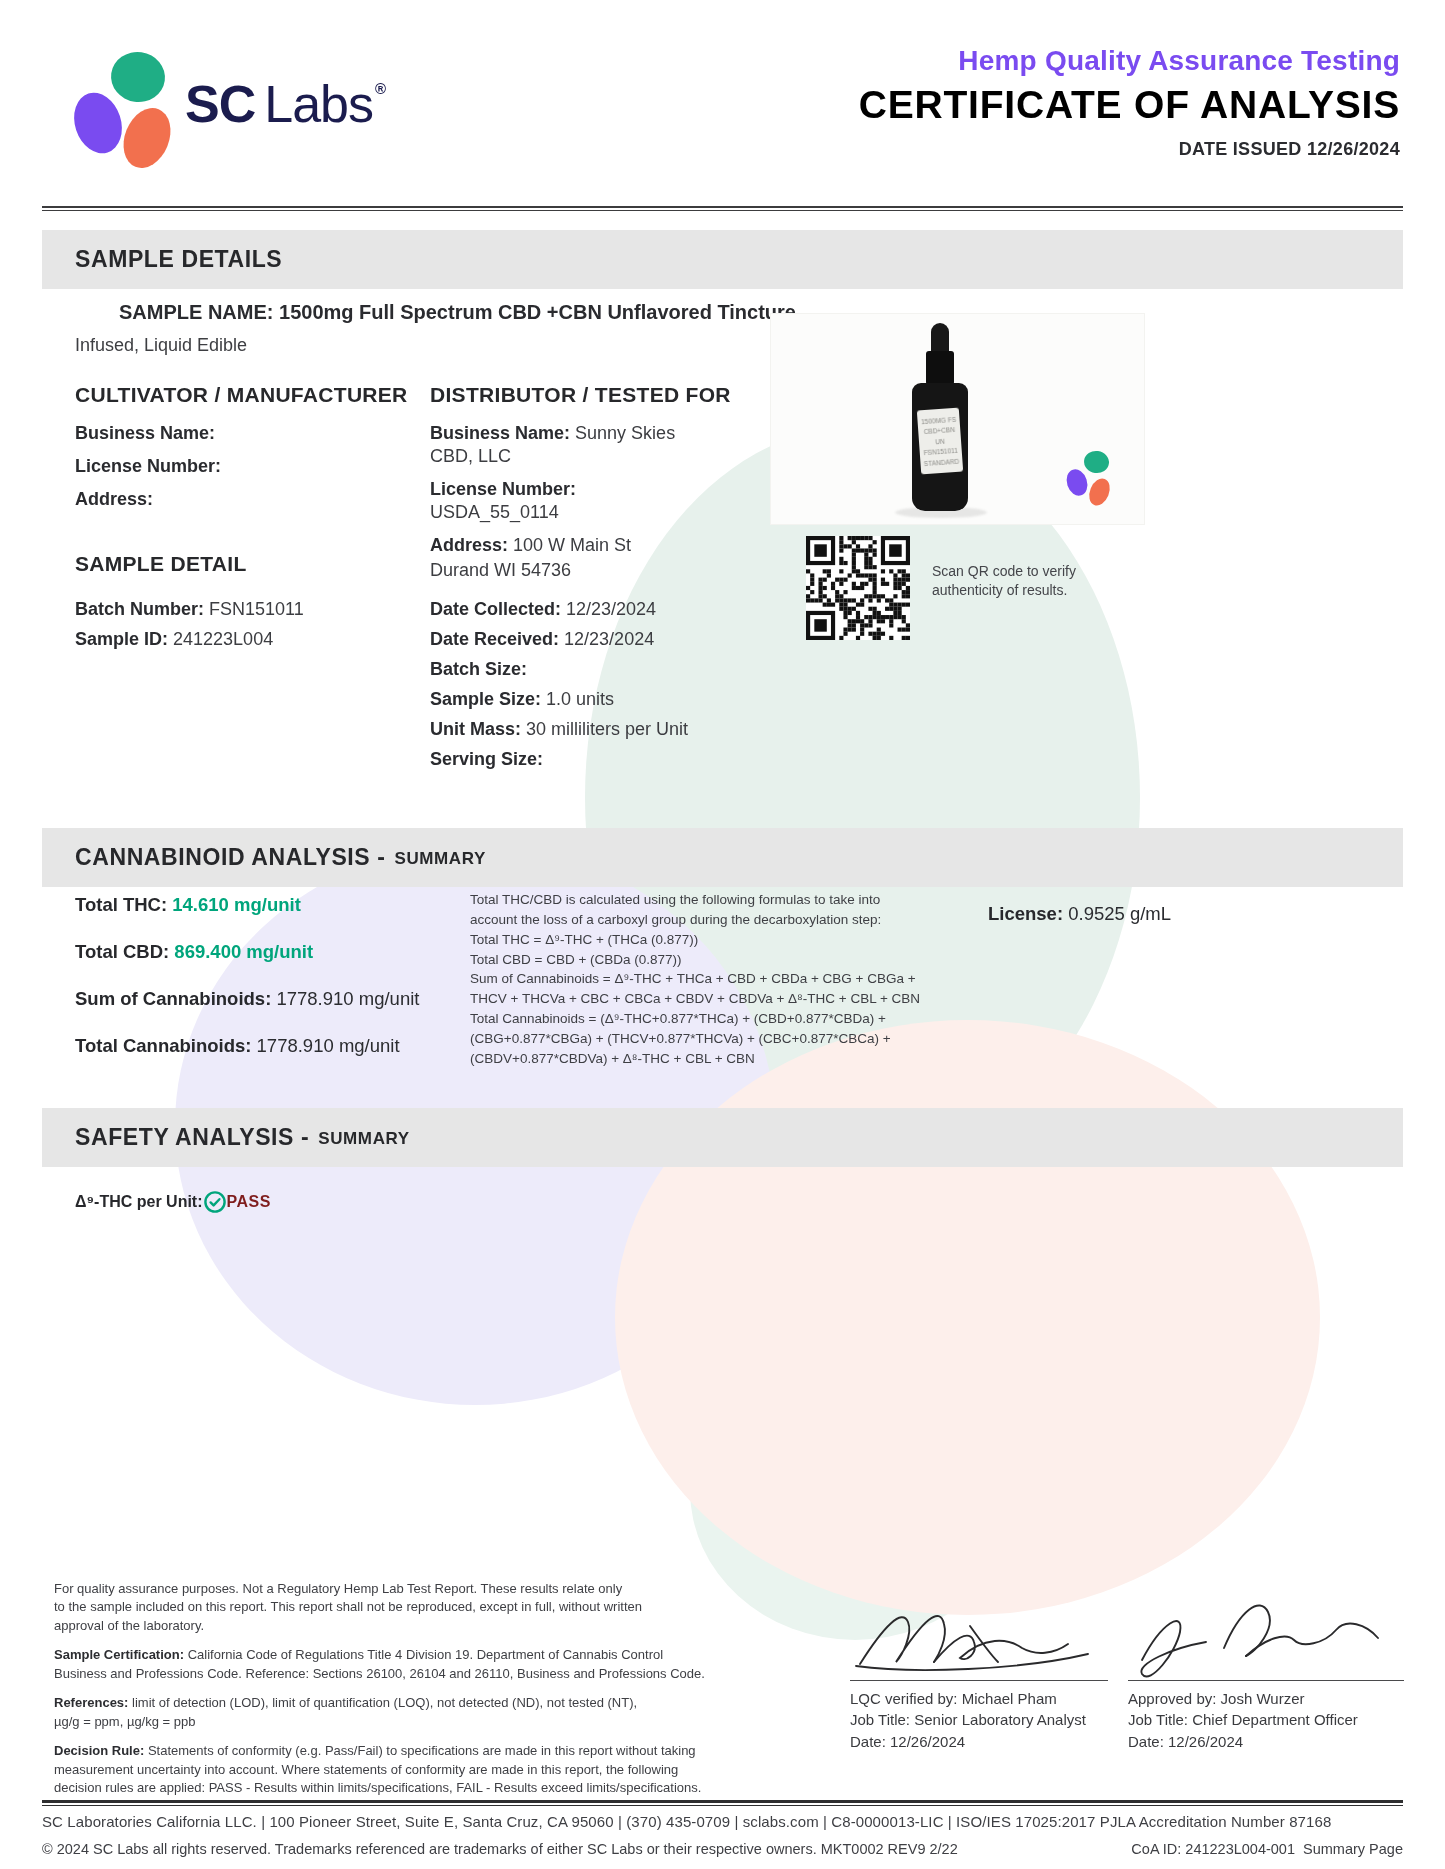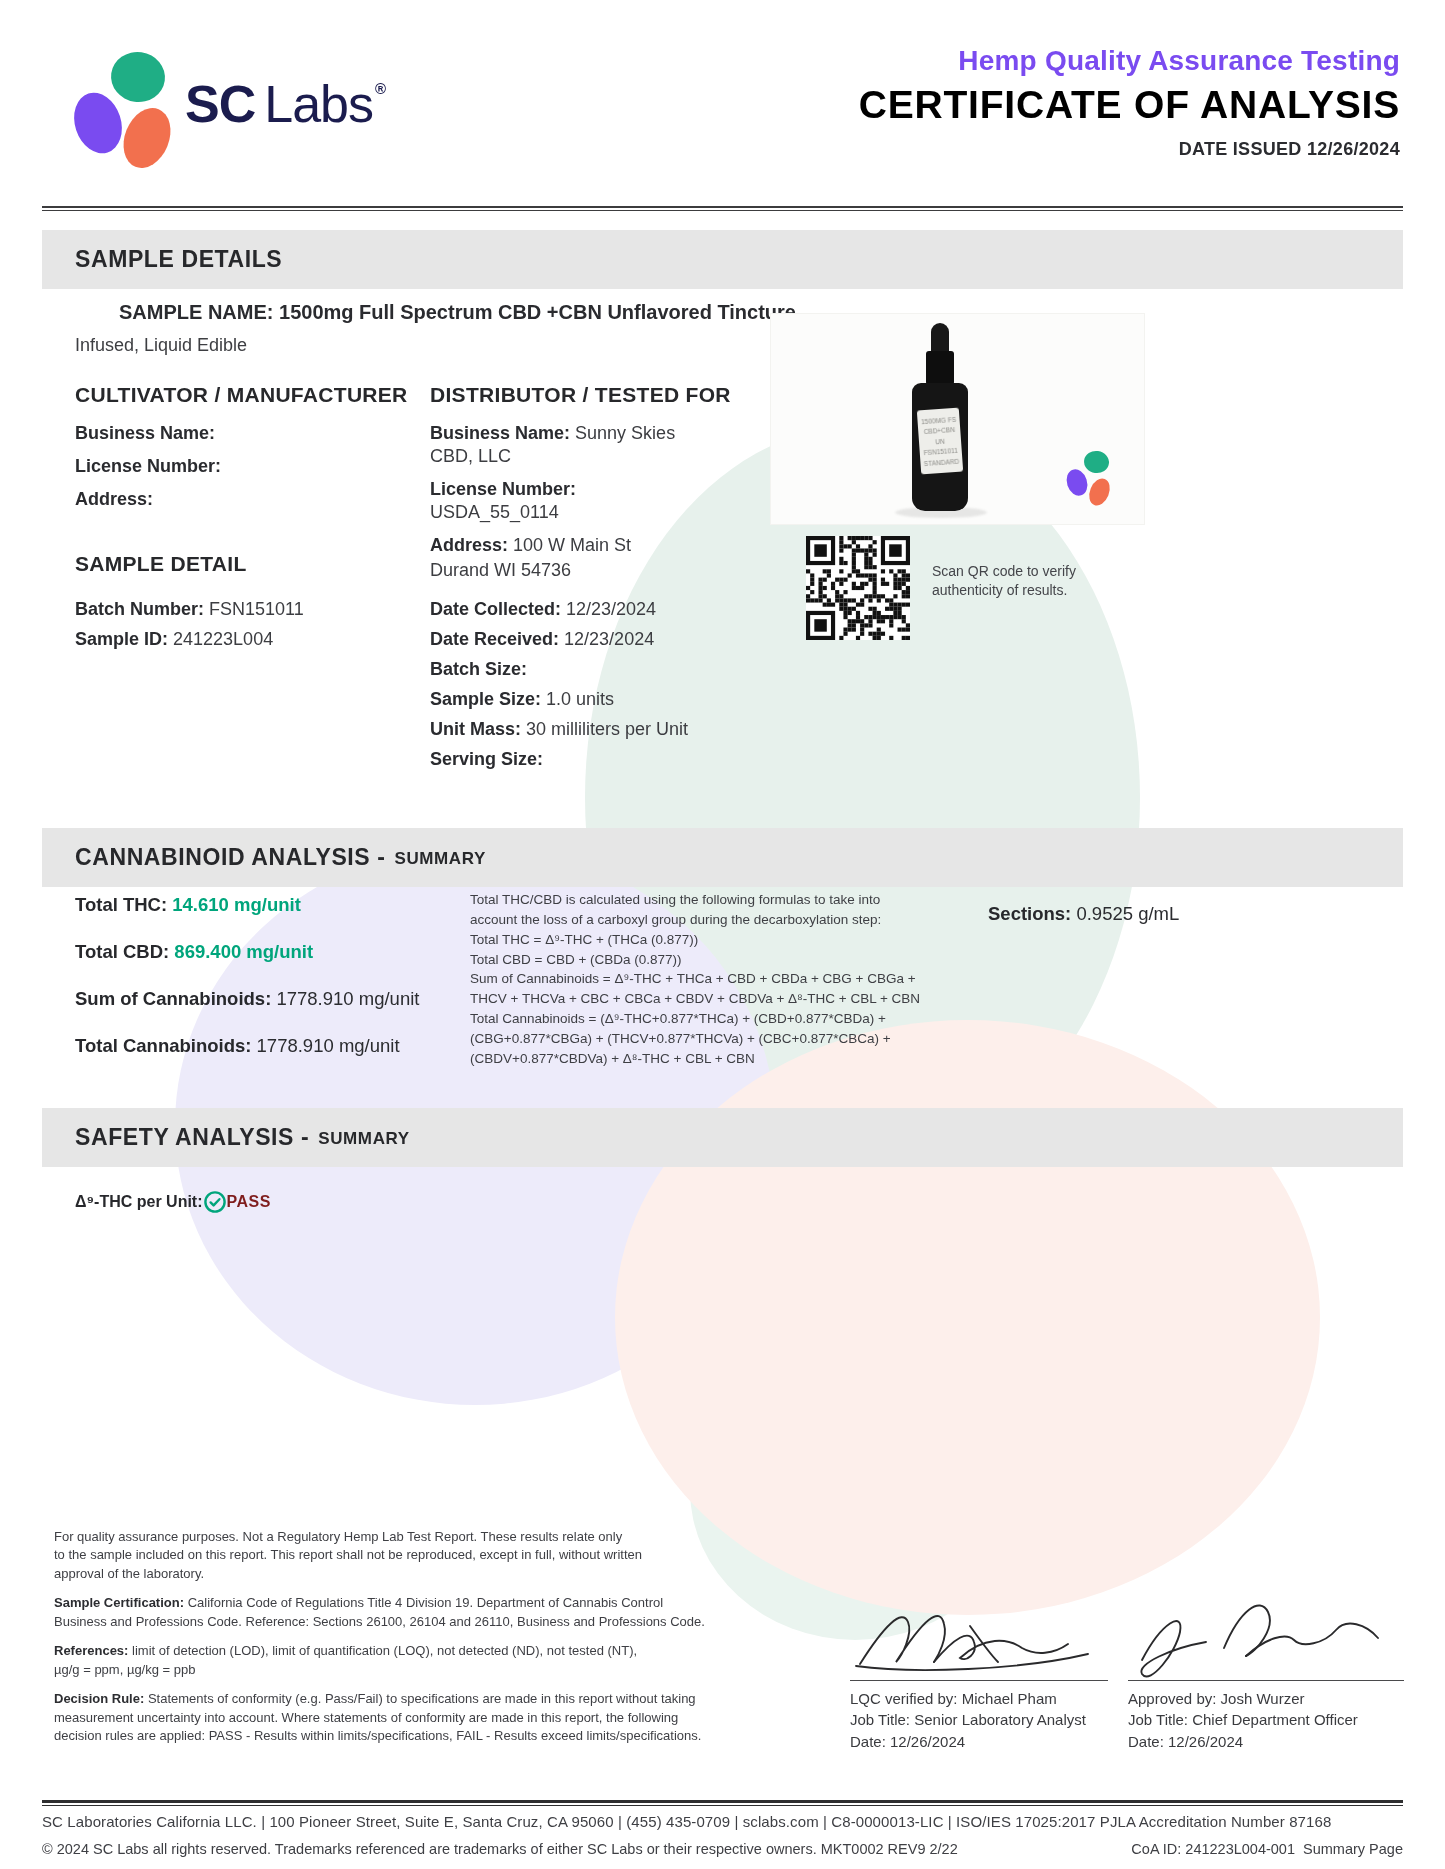--- a/index.html
+++ b/index.html
@@ -71,21 +71,21 @@
   .trow b{font-weight:700;color:#27282c;}
   .teal{color:#00a57c;font-weight:700;}
   .formula{left:470px;top:890px;width:505px;font-size:13.5px;line-height:1.47;color:#3e3f44;white-space:pre-line;}
   .density{left:988px;top:903px;font-size:18.5px;color:#2b2c30;white-space:nowrap;}
   .density b{font-weight:700;color:#27282c;}
   
   .passrow{left:75px;top:1190px;display:flex;align-items:center;font-size:16px;font-weight:700;color:#27282c;white-space:nowrap;}
   .passrow .pass{color:#7f1d1d;letter-spacing:0.5px;}
   .passicon{display:block;}
   
-  .legal{left:54px;top:1528px;width:665px;font-size:13px;color:#3e3f44;line-height:1.42;}
+  .legal{left:54px;top:1580px;width:665px;font-size:13px;color:#3e3f44;line-height:1.42;}
   .legal p{margin:0 0 11px 0;white-space:pre-line;}
   .legal b{color:#2c2d31;font-weight:700;}
   
   .sig{z-index:1;}
   .sig-left{left:850px;top:1596px;width:258px;}
   .sig-right{left:1128px;top:1586px;width:276px;}
   .sigimg{display:block;}
   .sigline{border-top:1.5px solid #4a4a4c;margin-top:-8px;}
   .sigtext{font-size:15px;color:#3a3b3f;line-height:1.42;margin-top:7px;}
   .rule-bot{left:42px;right:42px;top:1800px;height:2px;border-top:3px solid #2e2e30;border-bottom:1px solid #2e2e30;}
@@ -415,21 +415,21 @@
   <div class="z formula">Total THC/CBD is calculated using the following formulas to take into
 account the loss of a carboxyl group during the decarboxylation step:
 Total THC = Δ⁹-THC + (THCa (0.877))
 Total CBD = CBD + (CBDa (0.877))
 Sum of Cannabinoids = Δ⁹-THC + THCa + CBD + CBDa + CBG + CBGa +
 THCV + THCVa + CBC + CBCa + CBDV + CBDVa + Δ⁸-THC + CBL + CBN
 Total Cannabinoids = (Δ⁹-THC+0.877*THCa) + (CBD+0.877*CBDa) +
 (CBG+0.877*CBGa) + (THCV+0.877*THCVa) + (CBC+0.877*CBCa) +
 (CBDV+0.877*CBDVa) + Δ⁸-THC + CBL + CBN</div>
 
-  <div class="z density"><b>Sections:</b> <span>0.9525 g/mL</span></div>
+  <div class="z density"><b>License:</b> <span>0.9525 g/mL</span></div>
 
   <div class="z secbar bar-safety">
     <span class="t1">SAFETY ANALYSIS -</span>
     <span class="t2">SUMMARY</span>
   </div>
 
   <div class="z passrow">
     <span>Δ⁹-THC per Unit:</span>
     <svg class="passicon" width="24" height="24" viewBox="0 0 24 24">
       <circle cx="12" cy="12" r="9.6" fill="none" stroke="#00a57c" stroke-width="2.4"></circle>
@@ -478,19 +478,19 @@
     </svg>
     <div class="sigline"></div>
     <div class="sigtext">
       <div>Approved by: Josh Wurzer</div>
       <div>Job Title: Chief Department Officer</div>
       <div>Date: 12/26/2024</div>
     </div>
   </div>
 
   <div class="z rule-bot"></div>
-  <div class="z footer1">SC Laboratories California LLC. | 100 Pioneer Street, Suite E, Santa Cruz, CA 95060 | (455) 435-0709 | sclabs.com | C8-0000013-LIC | ISO/IES 17025:2017 PJLA Accreditation Number 87168</div>
+  <div class="z footer1">SC Laboratories California LLC. | 100 Pioneer Street, Suite E, Santa Cruz, CA 95060 | (370) 435-0709 | sclabs.com | C8-0000013-LIC | ISO/IES 17025:2017 PJLA Accreditation Number 87168</div>
   <div class="z footer2">
     <span>© 2024 SC Labs all rights reserved. Trademarks referenced are trademarks of either SC Labs or their respective owners. MKT0002 REV9 2/22</span>
     <span>CoA ID: 241223L004-001  Summary Page</span>
   </div>
 
 </div>
 
 </body></html>

